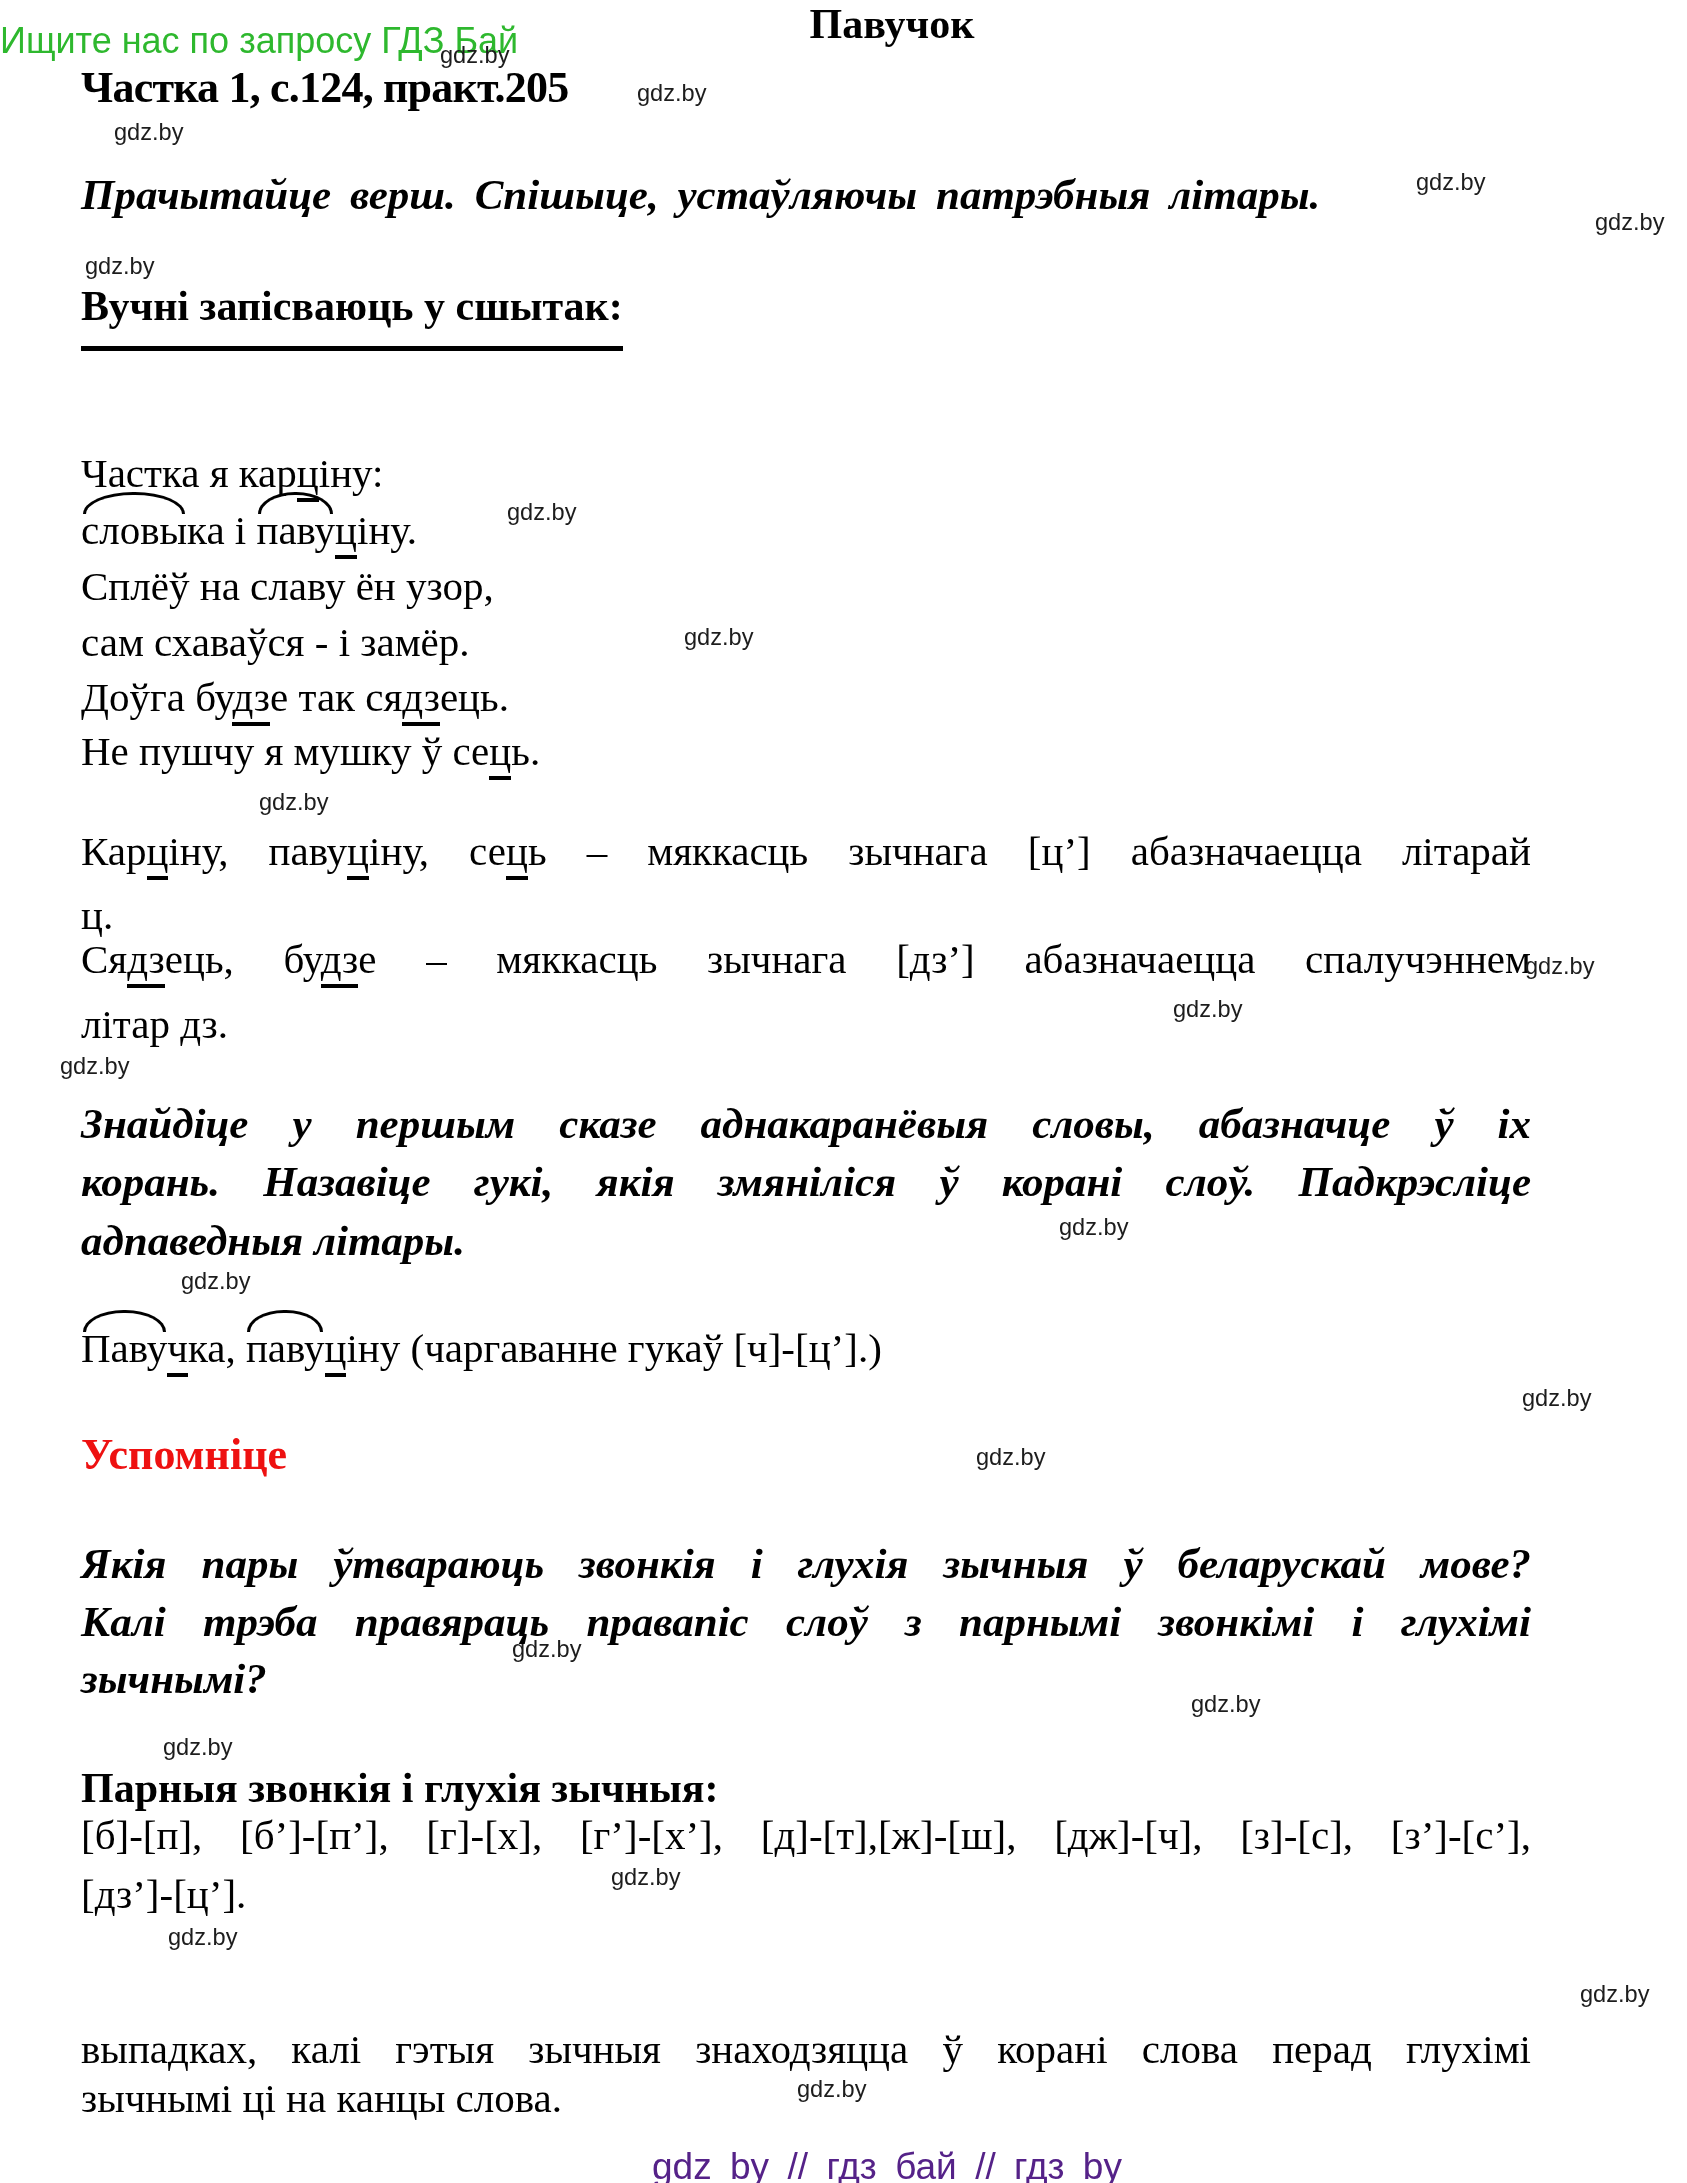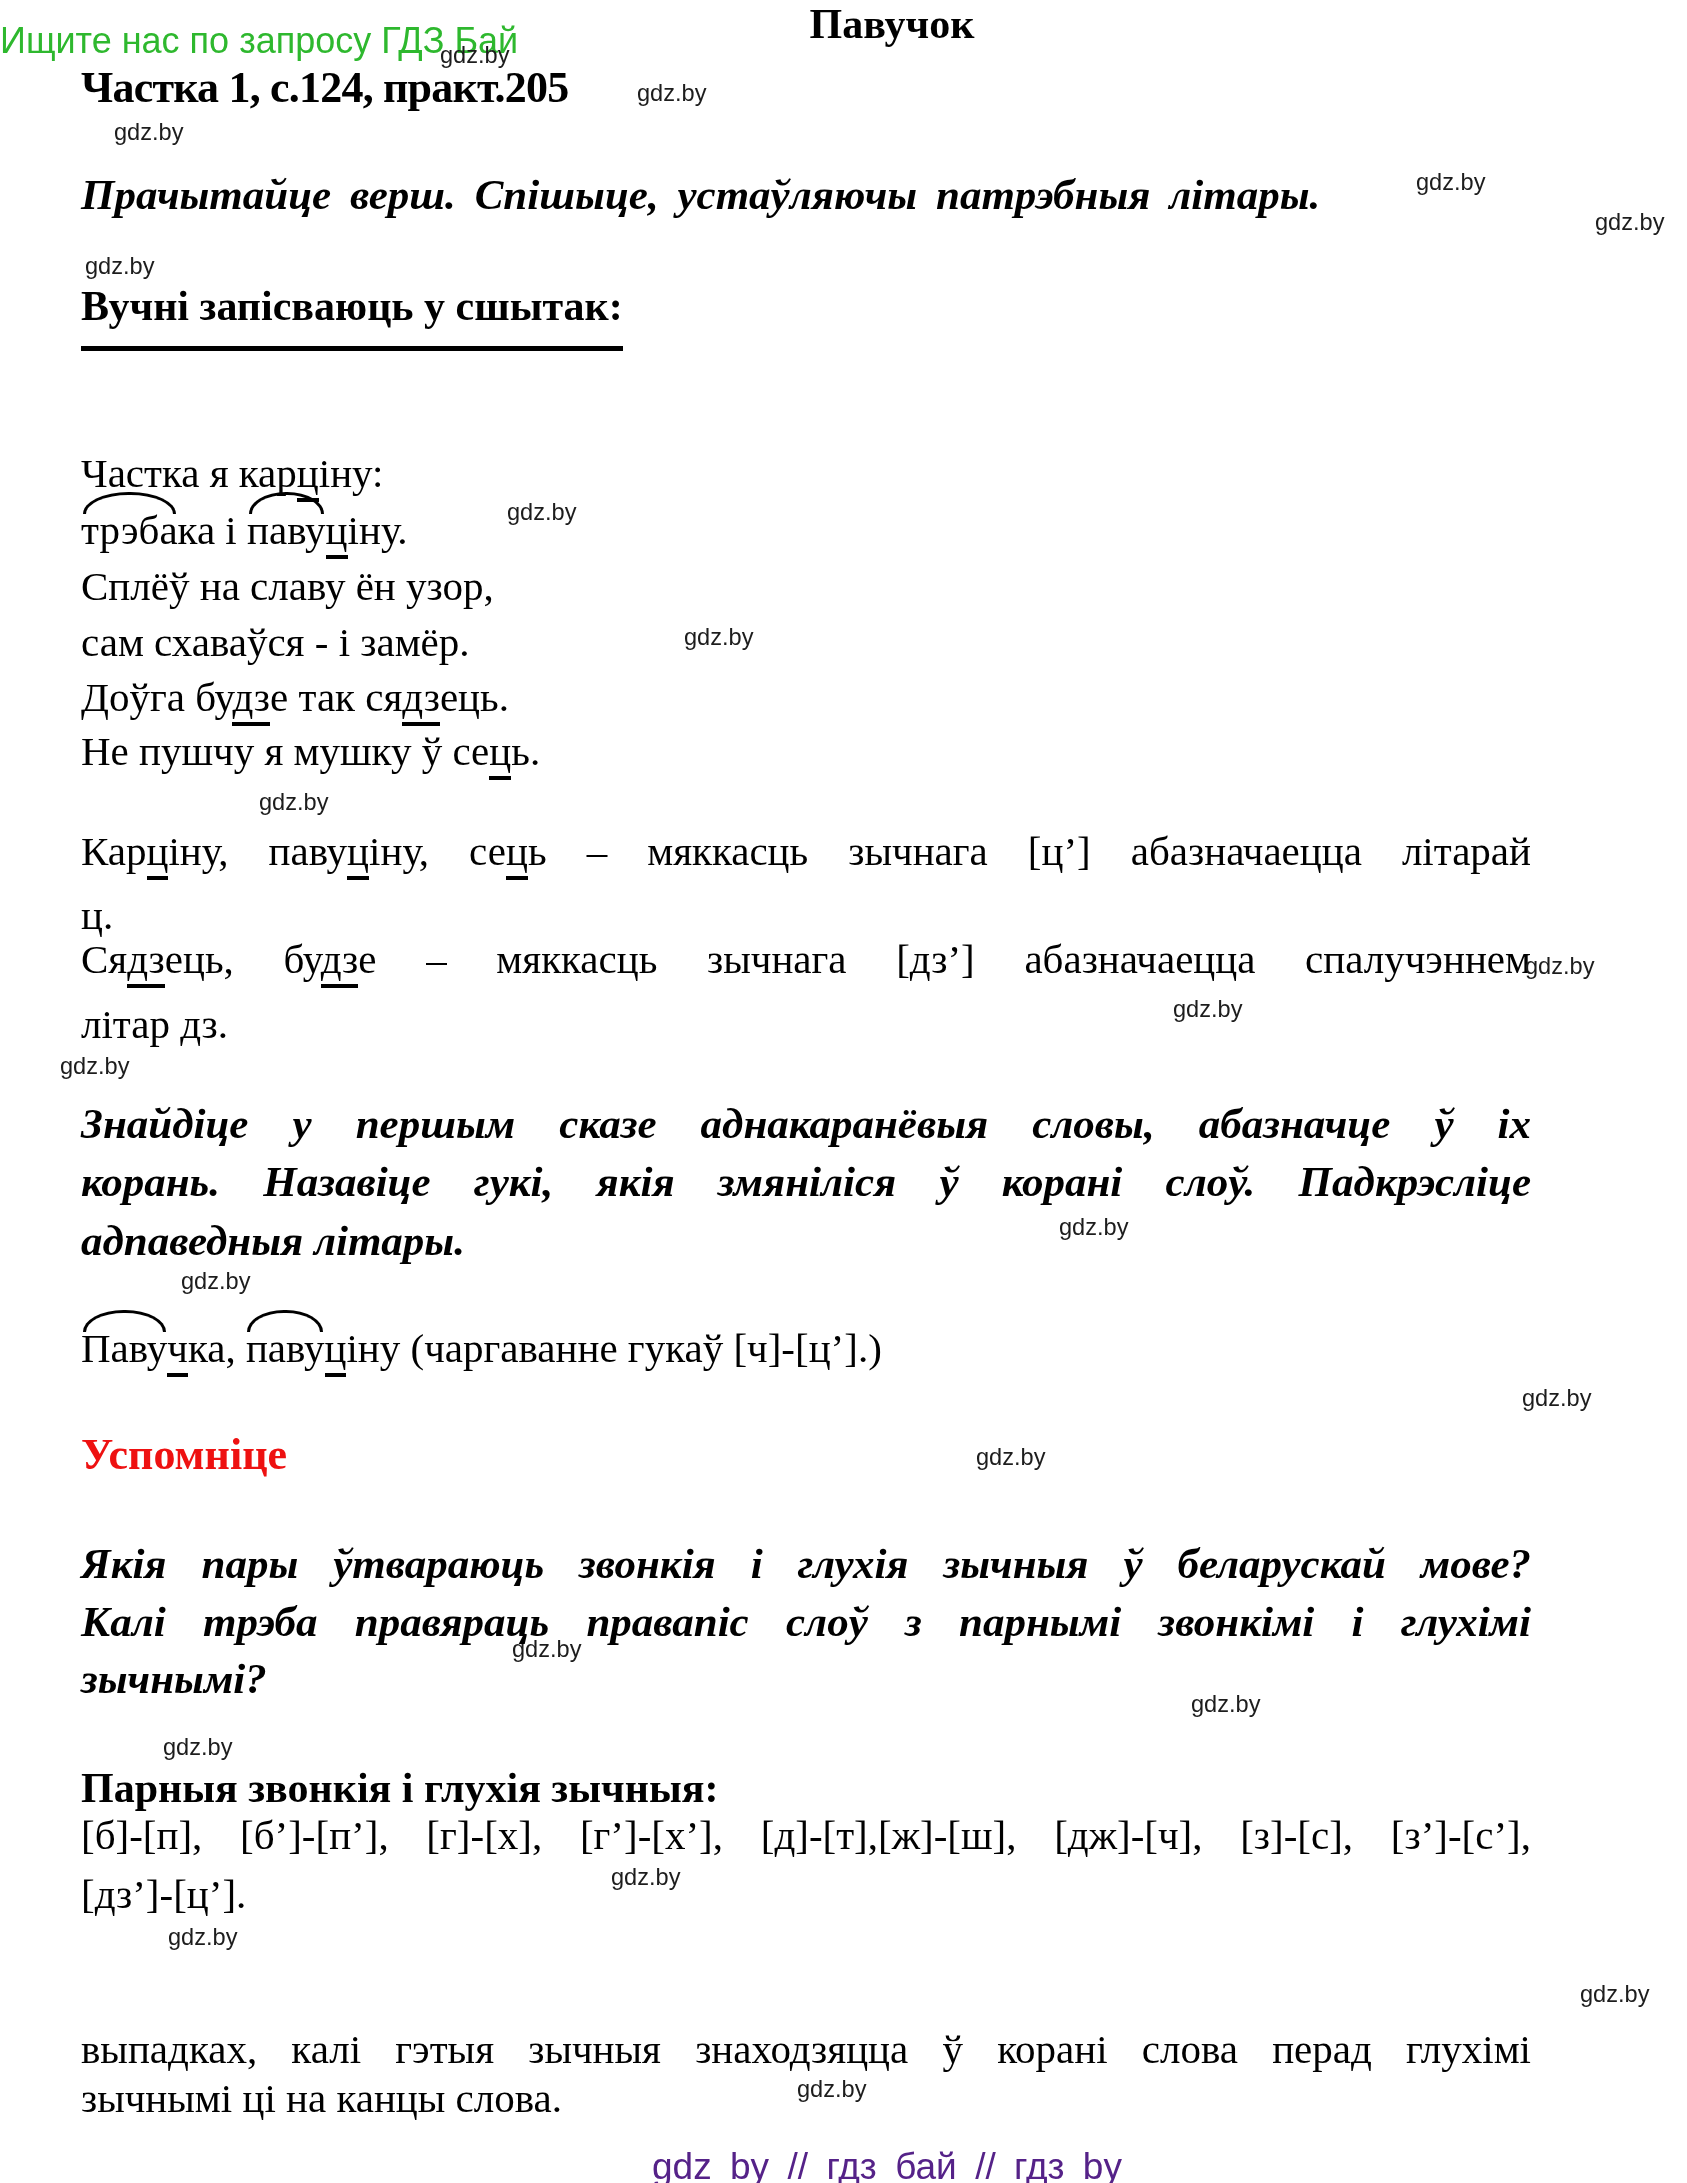--- a/index.html
+++ b/index.html
@@ -34,21 +34,21 @@
   <div class="promo">Ищите нас по запросу ГДЗ Бай</div>
   <div class="title">Частка 1, с.124, практ.205</div>
 
   <div class="line bi instr">Прачытайце верш. Спішыце, устаўляючы патрэбныя літары.</div>
 
   <div class="line subhead">Вучні запісваюць у сшытак:</div>
 
   <div class="poemtitle">Павучок</div>
 
   <div class="line" style="left:81px;top:451px;"><span>Частка я кар</span><span class="u">ц</span><span>іну:</span></div>
-  <div class="line" style="left:81px;top:508px;"><span class="arc">трэба</span><span>ка і </span><span class="arc">паву</span><span class="u">ц</span><span>іну.</span></div>
+  <div class="line" style="left:81px;top:508px;"><span class="arc">словы</span><span>ка і </span><span class="arc">паву</span><span class="u">ц</span><span>іну.</span></div>
   <div class="line" style="left:81px;top:564px;"><span>Сплёў на славу ён узор,</span></div>
   <div class="line" style="left:81px;top:620px;"><span>сам схаваўся - і замёр.</span></div>
   <div class="line" style="left:81px;top:675px;"><span>Доўга бу</span><span class="u">дз</span><span>е так ся</span><span class="u">дз</span><span>ець.</span></div>
   <div class="line" style="left:81px;top:729px;"><span>Не пушчу я мушку ў се</span><span class="u">ц</span><span>ь.</span></div>
 
   <div class="line j" style="left:81px;top:829px;"><span>Кар</span><span class="u">ц</span><span>іну, паву</span><span class="u">ц</span><span>іну, се</span><span class="u">ц</span><span>ь – мяккасць зычнага [ц’] абазначаецца літарай</span></div>
   <div class="line" style="left:81px;top:893px;">ц.</div>
   <div class="line j" style="left:81px;top:937px;"><span>Ся</span><span class="u">дз</span><span>ець, бу</span><span class="u">дз</span><span>е – мяккасць зычнага [дз’] абазначаецца спалучэннем</span></div>
   <div class="line" style="left:81px;top:1002px;">літар дз.</div>
 

